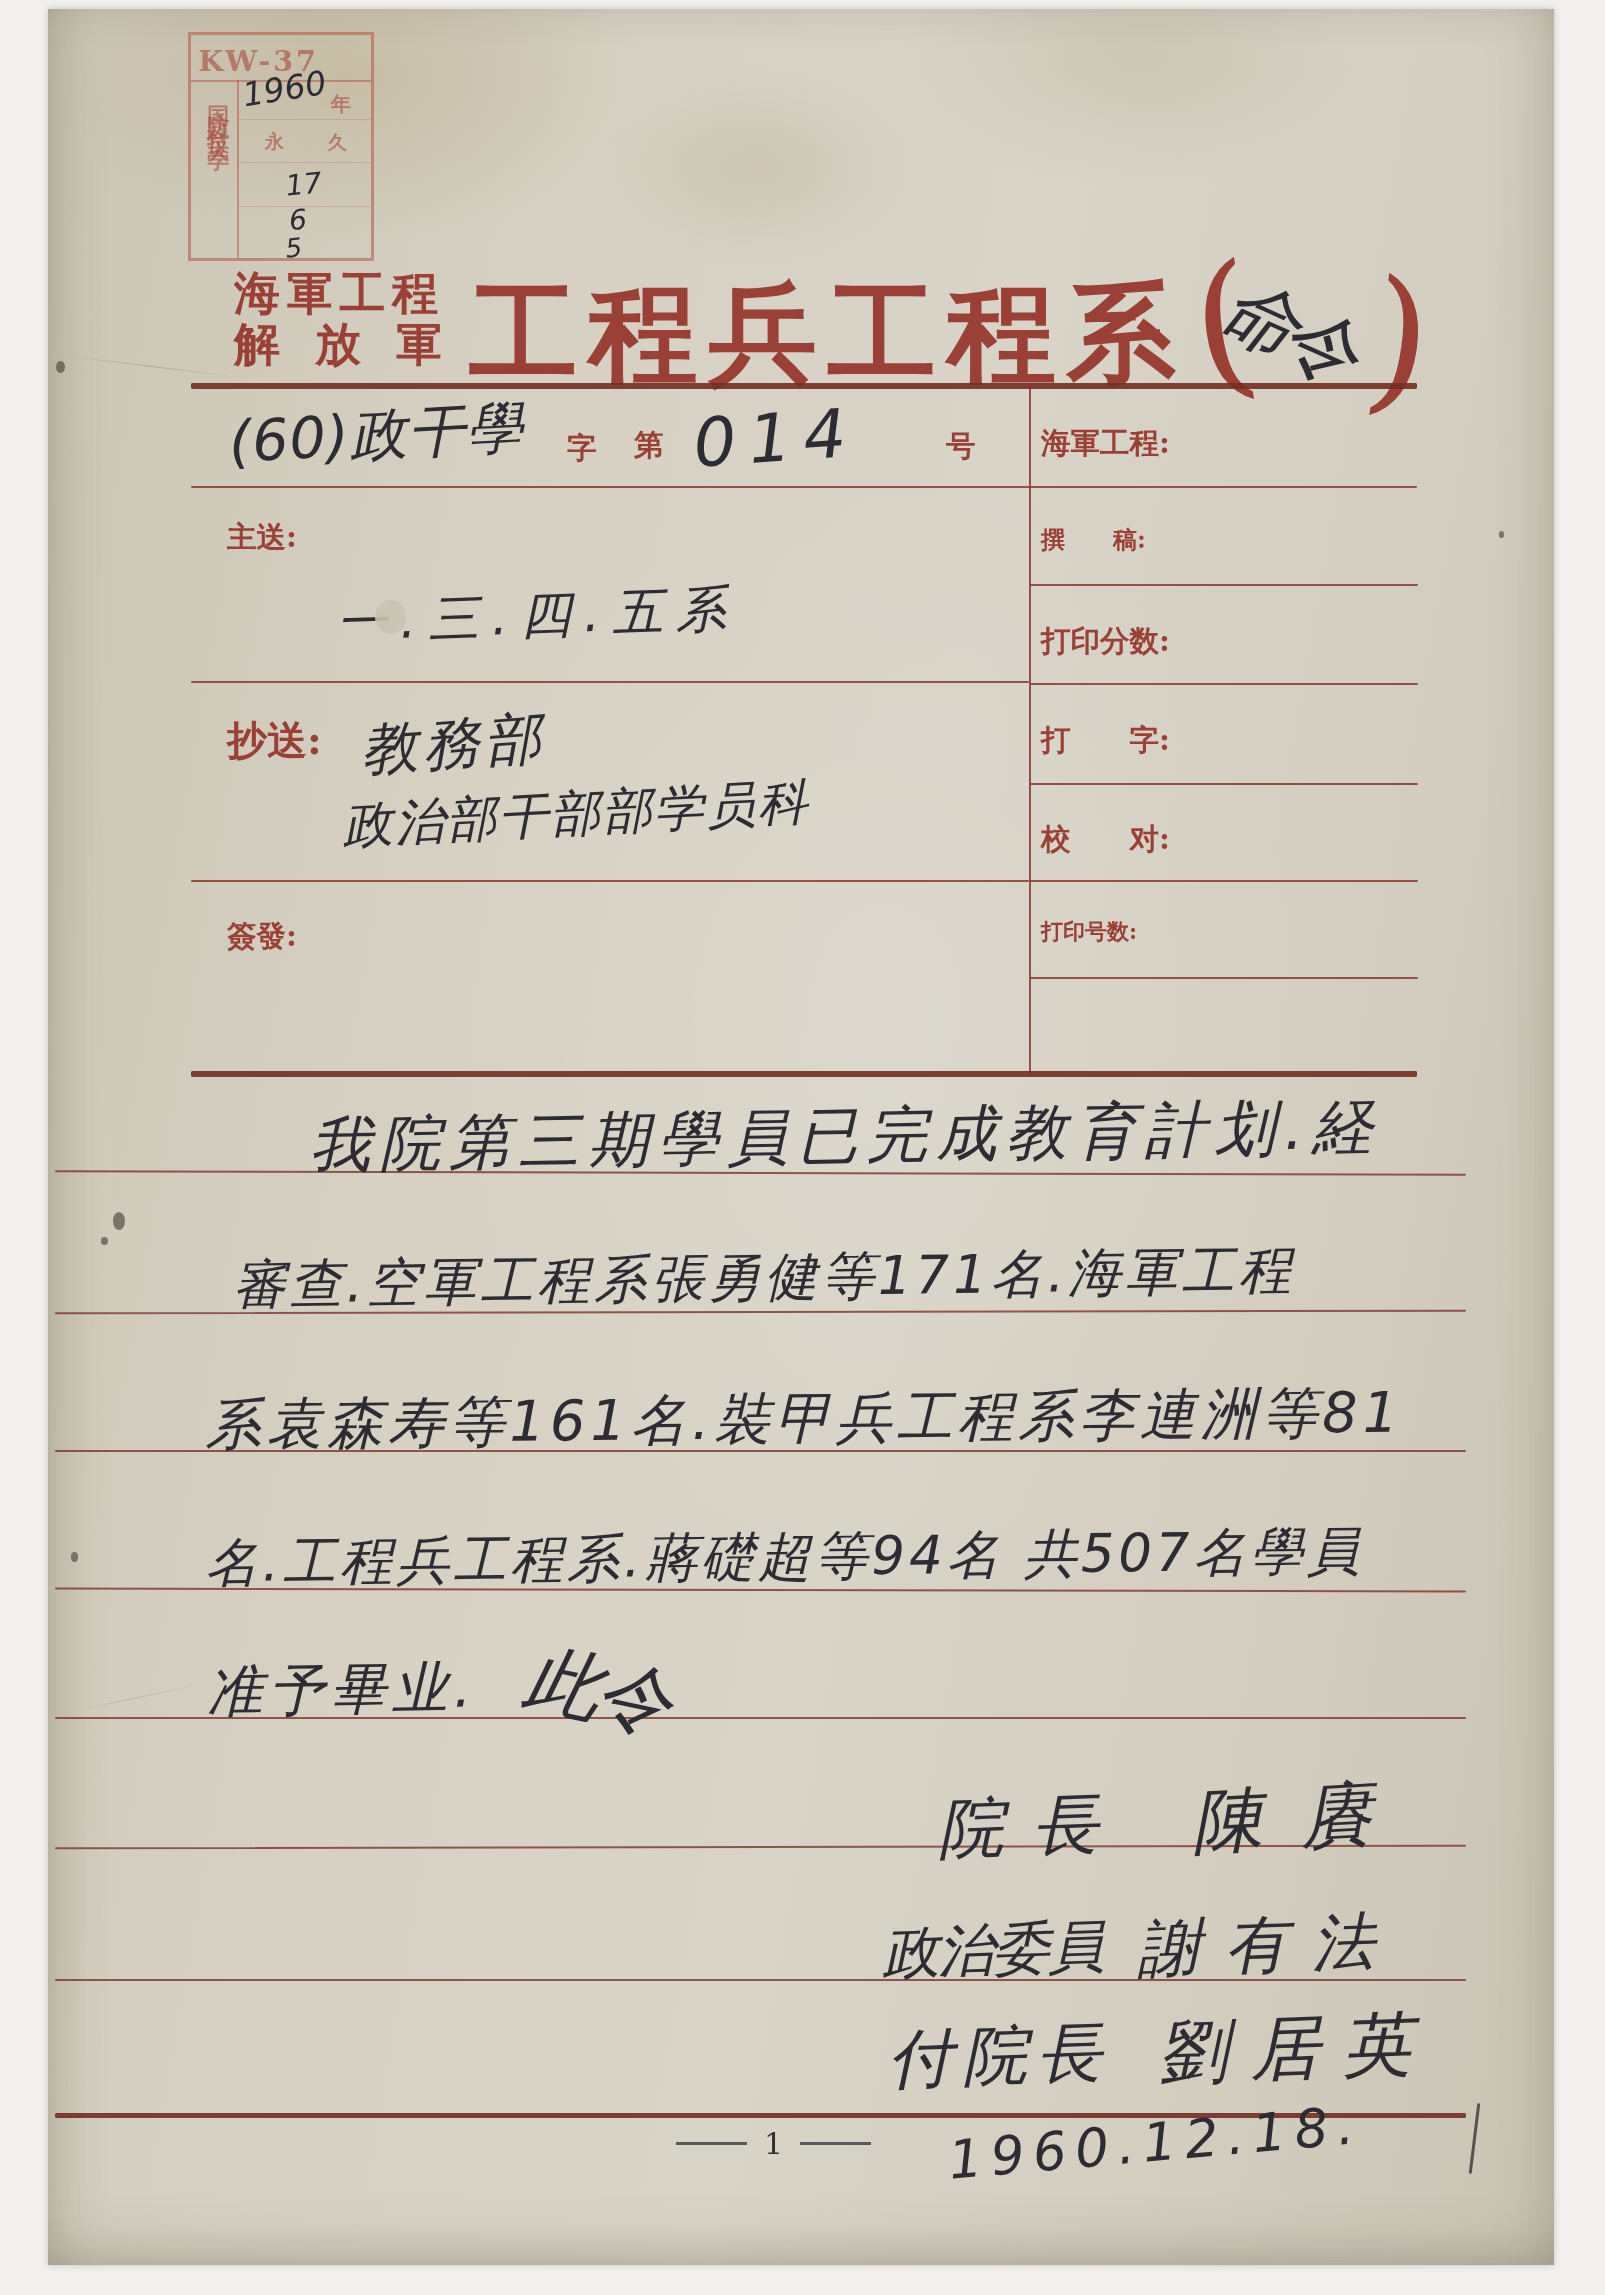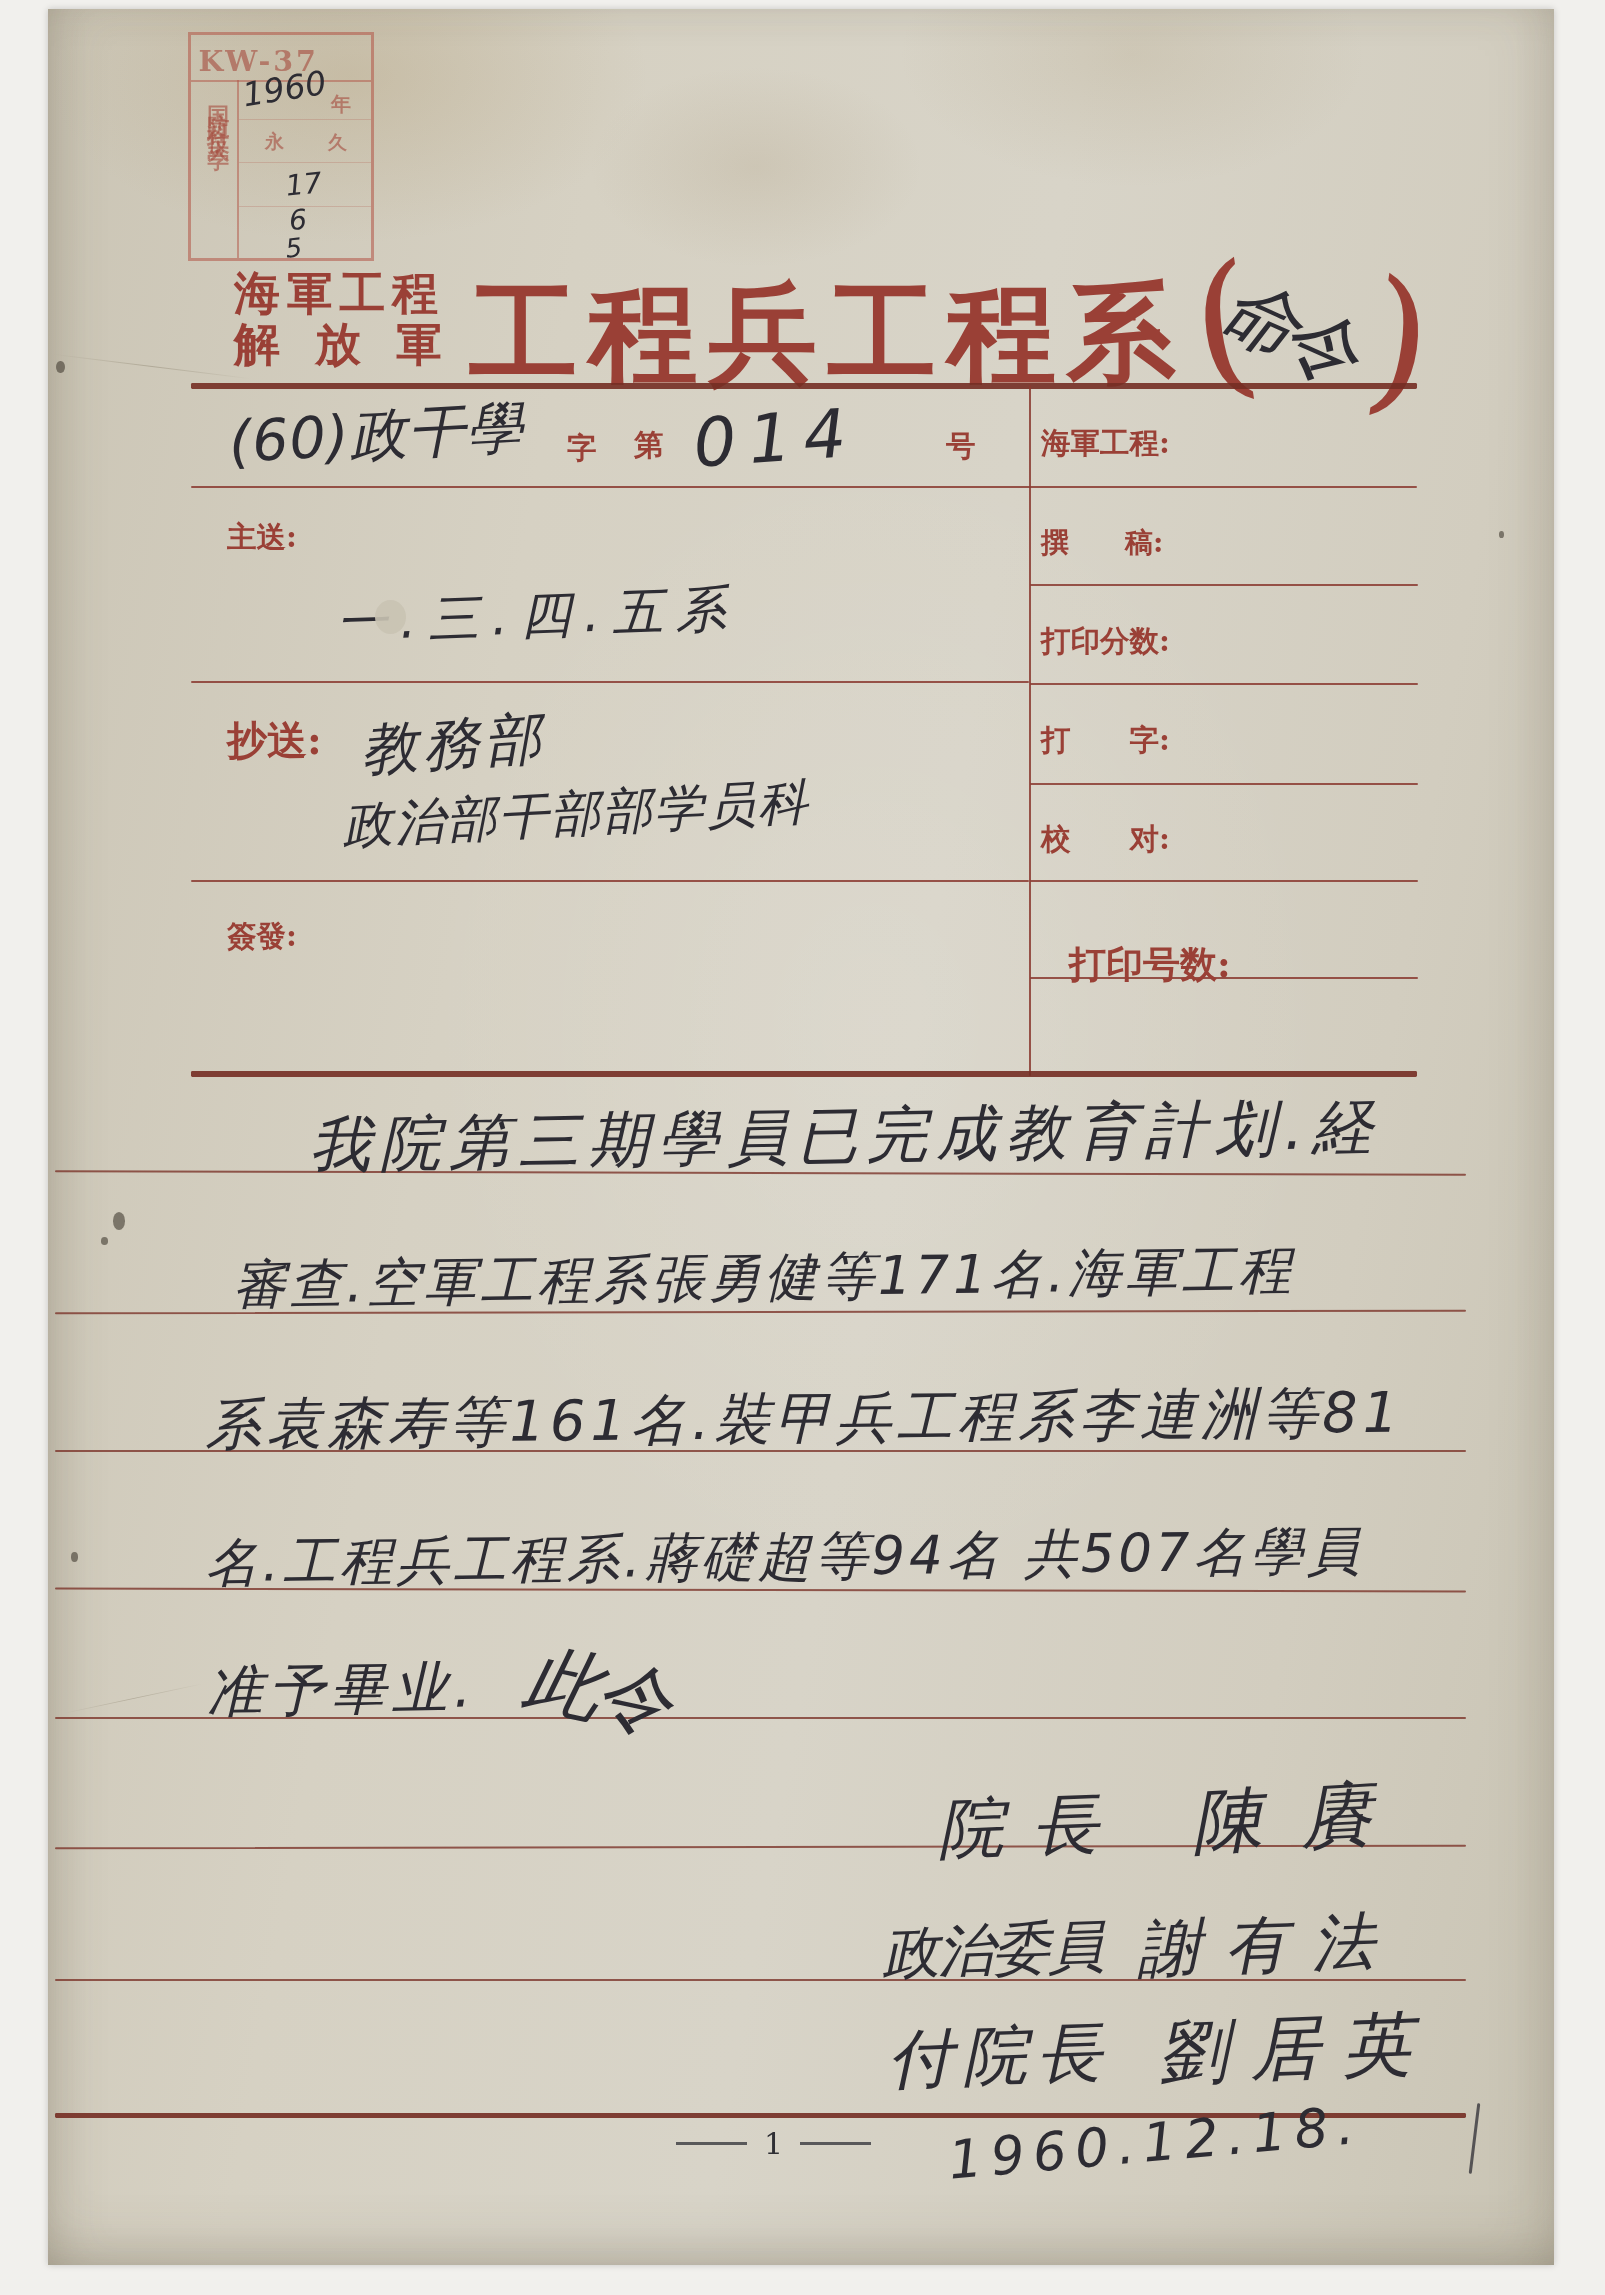--- a/index.html
+++ b/index.html
@@ -111,25 +111,25 @@
 <div class="hand" style="left:335px;top:589px;font-size:51px;letter-spacing:12.4px;transform:rotate(-2deg);">一.三.四.五系</div>
 <div class="speck" style="left:375px;top:600px;width:31px;height:34px;background:#c9c3b2;opacity:.9;"></div>
 
 <div class="red-serif" style="left:227px;top:713px;font-size:40px;">抄送:</div>
 <div class="hand" style="left:358px;top:713px;font-size:57px;letter-spacing:4.8px;transform:rotate(-4deg);">教務部</div>
 <div class="hand" style="left:341px;top:793px;font-size:50px;letter-spacing:1.9px;transform:rotate(-3deg);">政治部干部部学员科</div>
 
 <div class="red-serif" style="left:227px;top:917px;font-size:29.5px;">簽發:</div>
 
 <div class="red-serif" style="left:1041px;top:424px;font-size:29.5px;">海軍工程:</div>
-<div class="red-serif" style="left:1041px;top:524px;font-size:28px;">撰　　稿:</div>
+<div class="red-serif" style="left:1041px;top:524px;font-size:24px;">撰　　稿:</div>
 <div class="red-serif" style="left:1041px;top:622px;font-size:29.5px;">打印分数:</div>
 <div class="red-serif" style="left:1041px;top:721px;font-size:29.5px;">打　　字:</div>
 <div class="red-serif" style="left:1041px;top:820px;font-size:29.5px;">校　　对:</div>
-<div class="red-serif" style="left:1041px;top:940px;font-size:37px;margin-left:28px;">打印号数:</div>
+<div class="red-serif" style="left:1041px;top:917px;font-size:22px;">打印号数:</div>
 
 <div class="body-rule" style="left:55px;top:1172px;width:1411px;height:2.4px;transform:rotate(.15deg);"></div>
 <div class="body-rule" style="left:55px;top:1311px;width:1411px;height:2.4px;transform:rotate(-.1deg);"></div>
 <div class="body-rule" style="left:55px;top:1450px;width:1411px;height:2.4px;"></div>
 <div class="body-rule" style="left:55px;top:1589px;width:1411px;height:2.4px;transform:rotate(.12deg);"></div>
 <div class="body-rule" style="left:55px;top:1717px;width:1411px;height:2.4px;"></div>
 <div class="body-rule" style="left:55px;top:1846px;width:1411px;height:2.4px;transform:rotate(-.1deg);"></div>
 <div class="body-rule" style="left:55px;top:1979px;width:1411px;height:2.4px;"></div>
 <div class="rule-thick" style="left:55px;top:2113px;width:1411px;height:5.2px;"></div>
 

